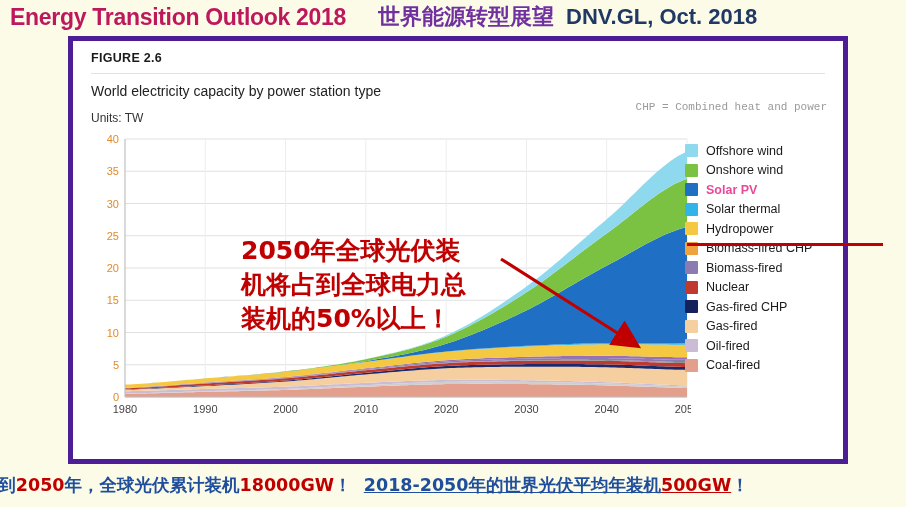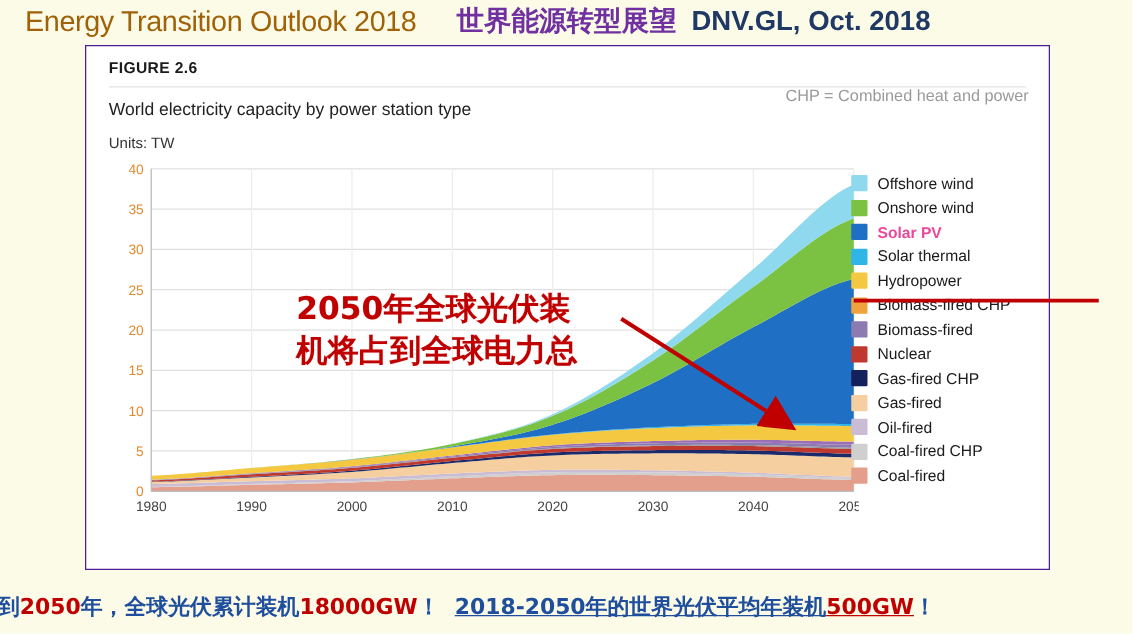--- a/index.html
+++ b/index.html
@@ -9,48 +9,48 @@
     font-family:"Liberation Sans", sans-serif;
     overflow:hidden;
     position:relative;
   }
   
   .top-banner{
     position:absolute;left:0;top:0;width:906px;height:34px;
     display:flex;align-items:center;
   }
   .t-title{
-    color:#a16207;font-weight:normal;font-size:23px;
+    color:#be185d;font-weight:bold;font-size:23px;
     font-family:"Liberation Sans", sans-serif;
-    margin-left:20px;letter-spacing:-0.3px;
+    margin-left:10px;letter-spacing:-0.3px;
   }
   .t-cn{
     color:#7030a0;font-weight:bold;font-size:22px;margin-left:32px;
     font-family:"DejaVu Sans", sans-serif;
   }
   .t-src{
     color:#1f3864;font-weight:bold;font-size:22px;margin-left:12px;
   }
   
   .card{
     position:absolute;left:68px;top:36px;width:770px;height:418px;
-    background:#ffffff;border:1px solid #4c1d95;
+    background:#ffffff;border:5px solid #4c1d95;
   }
   .fig-label{
     position:absolute;left:18px;top:10px;
     font-size:12.5px;font-weight:bold;color:#1a1a1a;letter-spacing:.3px;
   }
   .rule{
     position:absolute;left:18px;top:32px;width:734px;height:1px;background:#e3e3e3;
   }
   .fig-title{
     position:absolute;left:18px;top:42px;font-size:14px;color:#222;
   }
   .chp-note{
-    position:absolute;right:16px;top:32px;font-size:13px;color:#9a9a9a;
+    position:absolute;right:16px;top:60px;font-size:11px;color:#9a9a9a;font-family:Liberation Mono, monospace;
   }
   .units{
     position:absolute;left:18px;top:70px;font-size:12px;color:#333;
   }
   
   .plot-wrap{
     position:absolute;left:18px;top:92px;width:600px;height:290px;
   }
   .plot-svg{display:block;}
   
@@ -199,33 +199,30 @@
       </div>
       <div class="legend-row">
         <span class="sw" style="background: rgb(246, 207, 160);"></span>
         <span class="lg-label">Gas-fired</span>
       </div>
       <div class="legend-row">
         <span class="sw" style="background: rgb(201, 188, 212);"></span>
         <span class="lg-label">Oil-fired</span>
       </div>
       <div class="legend-row">
-        <span class="sw" style="background: rgb(207, 207, 207);"></span>
-        <span class="lg-label">Coal-fired CHP</span>
-      </div>
-      <div class="legend-row">
         <span class="sw" style="background: rgb(228, 158, 140);"></span>
         <span class="lg-label">Coal-fired</span>
       </div>
     </div>
   <div class="underline-red"></div>
 
   <div class="annot">
     <div>2050年全球光伏装</div>
     <div>机将占到全球电力总</div>
+    <div>装机的50%以上！</div>
   </div>
 
   <svg class="arrow-svg" width="180" height="110">
     <defs>
       <marker id="ah" markerWidth="9" markerHeight="9" refX="6" refY="4.5" orient="auto">
         <path d="M0,0 L9,4.5 L0,9 z" fill="#c00000"></path>
       </marker>
     </defs>
     <line x1="8" y1="8" x2="140" y2="92" stroke="#c00000" stroke-width="3.2" marker-end="url(#ah)"></line>
   </svg>

